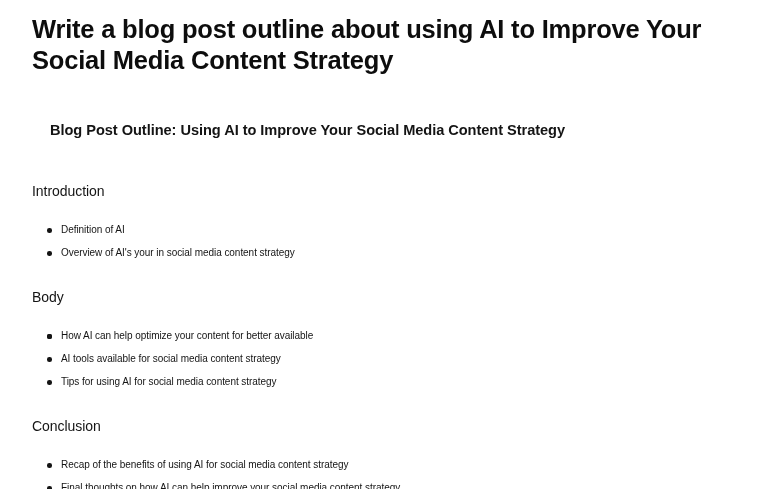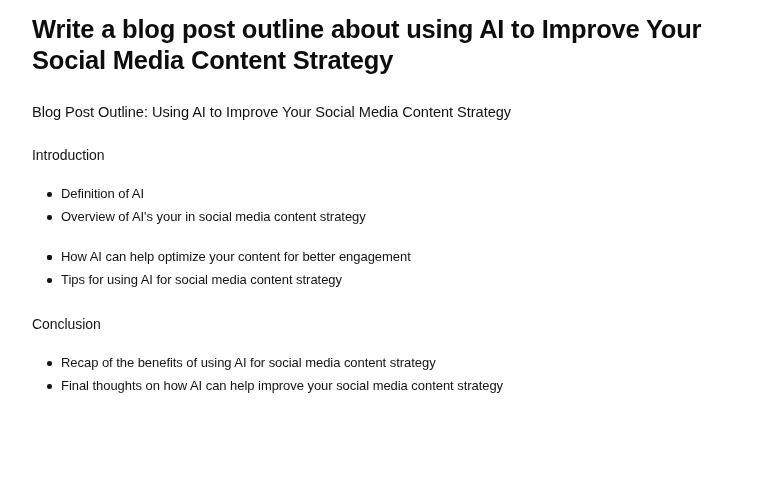--- a/index.html
+++ b/index.html
@@ -27,25 +27,25 @@
     margin: 0;
     padding-top: 14px;
     font-size: 25.5px;
     line-height: 31px;
     font-weight: 700;
     letter-spacing: -0.2px;
     color: #0d0d0d;
     max-width: 712px;
   }
   .intro-paragraph {
-    margin: 0;
+    margin: 18px;
     padding-top: 26px;
     font-size: 14.6px;
     line-height: 20px;
-    font-weight: 400;
+    font-weight: 700;
     letter-spacing: -0.05px;
     color: #141414;
   }
   .section-heading {
     margin: 0;
     padding-top: 23px;
     font-size: 14px;
     line-height: 20px;
     font-weight: 400;
     letter-spacing: -0.05px;
@@ -53,21 +53,21 @@
   }
   ul.bullet-list {
     list-style: none;
     margin: 0;
     padding: 17px 0 0 0;
   }
   ul.bullet-list li {
     position: relative;
     margin: 0;
     padding: 0 0 0 29px;
-    font-size: 13px;
+    font-size: 10px;
     line-height: 23px;
     letter-spacing: -0.05px;
     color: #141414;
   }
   ul.bullet-list li .bullet-dot {
     position: absolute;
     left: 15px;
     top: 10px;
     width: 4.5px;
     height: 4.5px;
@@ -94,27 +94,32 @@
         <span>Definition of AI</span>
       </li>
       <li>
         <span class="bullet-dot"></span>
         <span>Overview of AI's your in social media content strategy</span>
       </li>
     </ul>
   </div>
 
   <div class="section-block">
+    <p class="section-heading">Body</p>
     <ul class="bullet-list">
       <li>
         <span class="bullet-dot"></span>
       </li>
       <li>
         <span class="bullet-dot"></span>
-        <span>How AI can help optimize your content for better engagement</span>
+        <span>How AI can help optimize your content for better available</span>
+      </li>
+      <li>
+        <span class="bullet-dot"></span>
+        <span>AI tools available for social media content strategy</span>
       </li>
       <li>
         <span class="bullet-dot"></span>
         <span>Tips for using AI for social media content strategy</span>
       </li>
     </ul>
   </div>
 
   <div class="section-block">
     <p class="section-heading">Conclusion</p>

